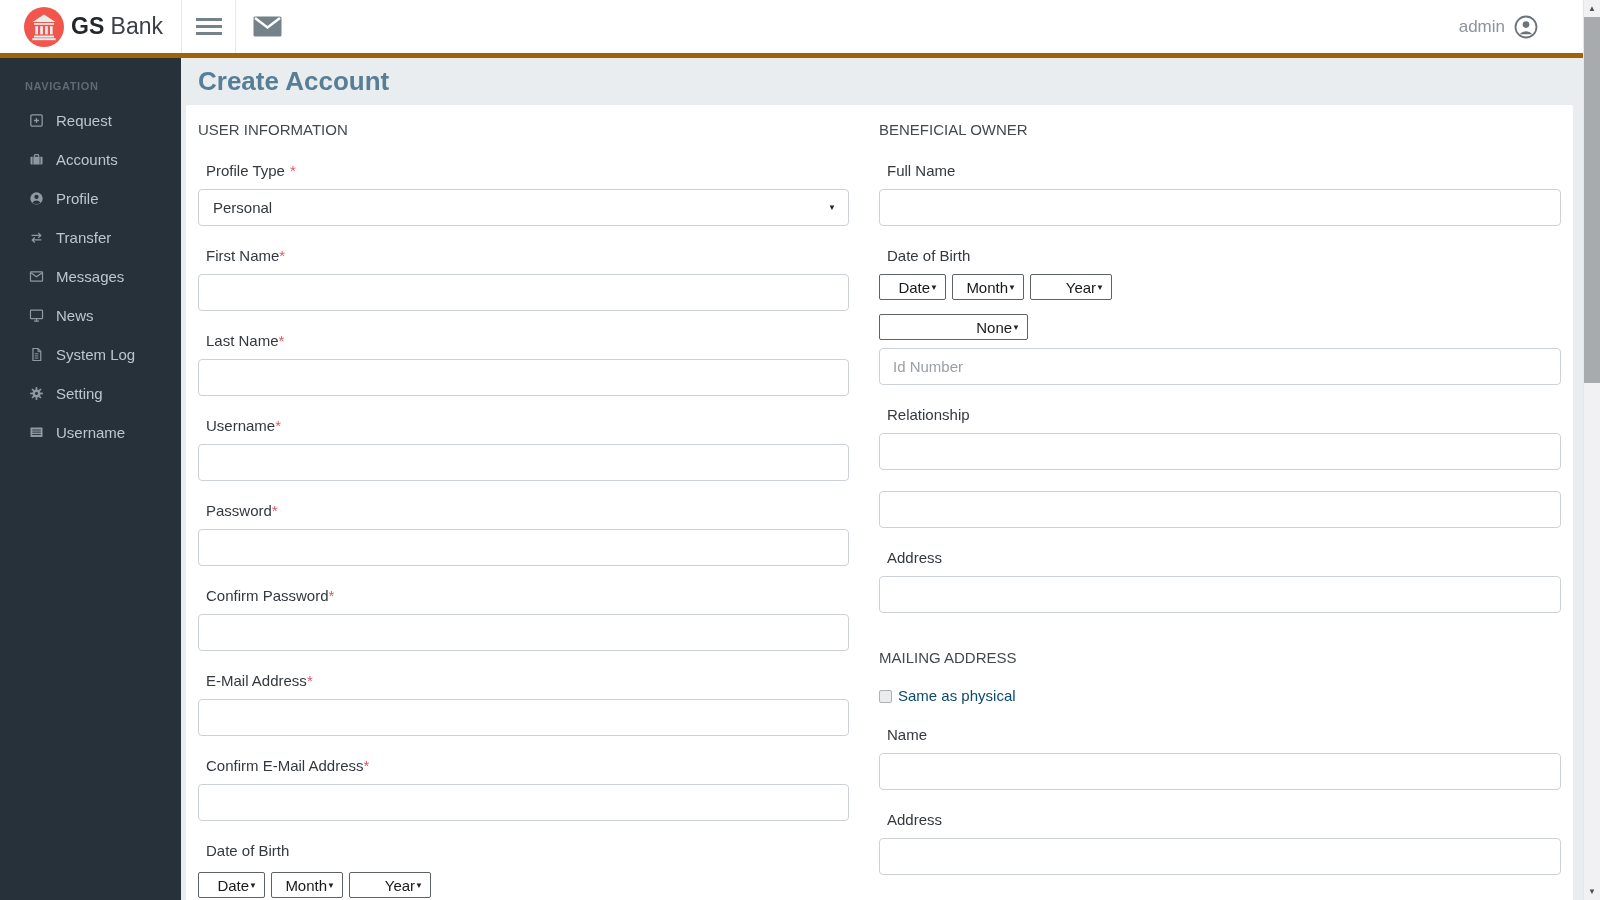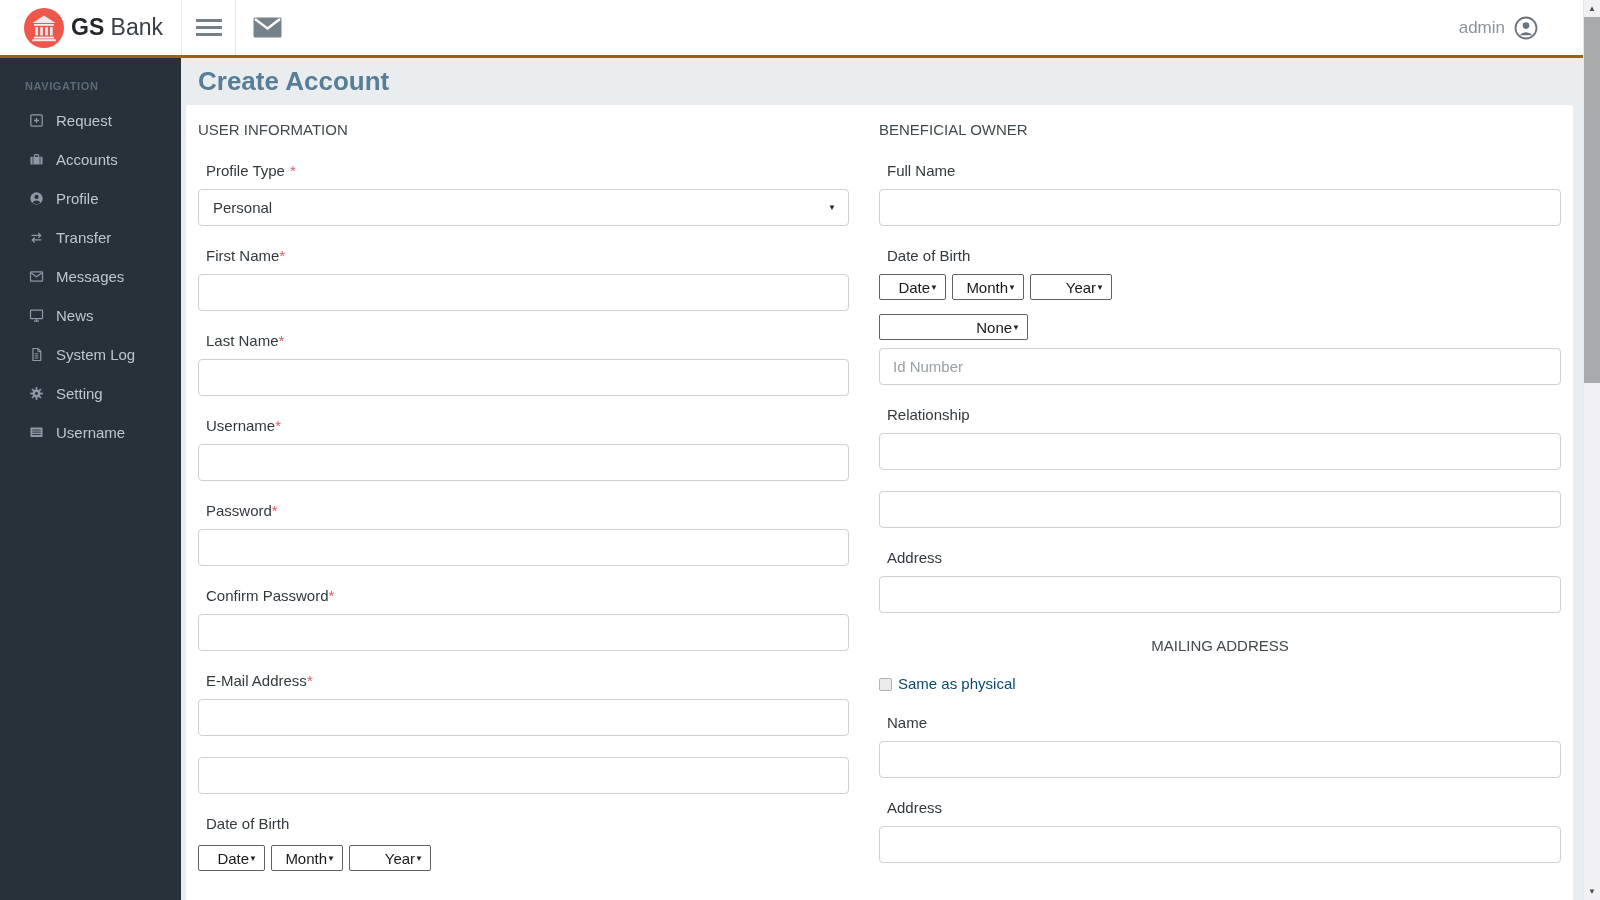--- a/index.html
+++ b/index.html
@@ -5,21 +5,21 @@
   * { box-sizing: border-box; margin: 0; padding: 0; }
   html,body { width:1600px; height:900px; overflow:hidden; }
   body {
     font-family: "Liberation Sans", sans-serif;
     background:#e9edf0;
     position:relative;
   }
   
   .header {
     position:absolute; top:0; left:0; width:1600px; height:58px;
-    background:#ffffff; border-bottom:3px solid #a16207;
+    background:#ffffff; border-bottom:5px solid #a16207;
     display:flex; align-items:center; z-index:5;
   }
   .brand { width:181px; height:100%; display:flex; align-items:center; padding-left:24px; }
   .logo-circle { width:40px; height:40px; flex:0 0 40px; margin-right:7px; }
   .brand-text { font-size:23px; color:#3a4046; white-space:nowrap; }
   .brand-text b { color:#23272b; font-weight:700; }
   .tool-btn {
     height:100%; display:flex; align-items:center; justify-content:center;
     cursor:pointer;
   }
@@ -76,21 +76,21 @@
   .nsel {
     height:26px; border:1px solid #5c6266; border-radius:2px; background:#fff;
     display:inline-flex; align-items:center; justify-content:flex-end;
     font-size:15px; color:#17191b; padding:0 7px; margin-right:6px; cursor:pointer;
   }
   .w-date { width:67px; }
   .w-month { width:72px; }
   .w-year { width:82px; }
   .w-none { width:149px; margin-top:14px; }
   .id-input { margin-top:8px; }
-  .mail-title { margin-top:24px;text-align:center; }
+  .mail-title { margin-top:36px; }
   .chk-row { margin-top:20px; display:flex; align-items:center; cursor:pointer; }
   .chk {
     width:13px; height:13px; background:#ececec; border:1px solid #aeb2b5;
     border-radius:2px; margin-right:6px; flex:0 0 13px;
   }
   .chk-label { font-size:15px; color:#0c4a6e; line-height:18px; }
   
   .scrollbar {
     position:absolute; top:0; right:0; width:17px; height:900px;
     background:#f1f1f3; z-index:20; border-left:1px solid #e6e6e8;
@@ -288,20 +288,21 @@
           <label class="flabel"><span>Confirm Password</span><span class="req">*</span></label>
           <input class="fi" type="password" style="">
         </div>
 
         <div class="group">
           <label class="flabel"><span>E-Mail Address</span><span class="req">*</span></label>
           <input class="fi" type="text" style="">
         </div>
 
         <div class="group">
+          <label class="flabel"><span>Confirm E-Mail Address</span><span class="req">*</span></label>
           <input class="fi" type="text" style="">
         </div>
 
         <div class="group">
           <label class="flabel">Date of Birth</label>
           <div class="sel-row" style="margin-top:12px;">
             <div class="nsel w-date">
                 <span>Date</span>
                 <span class="caret">▼</span>
               </div>

